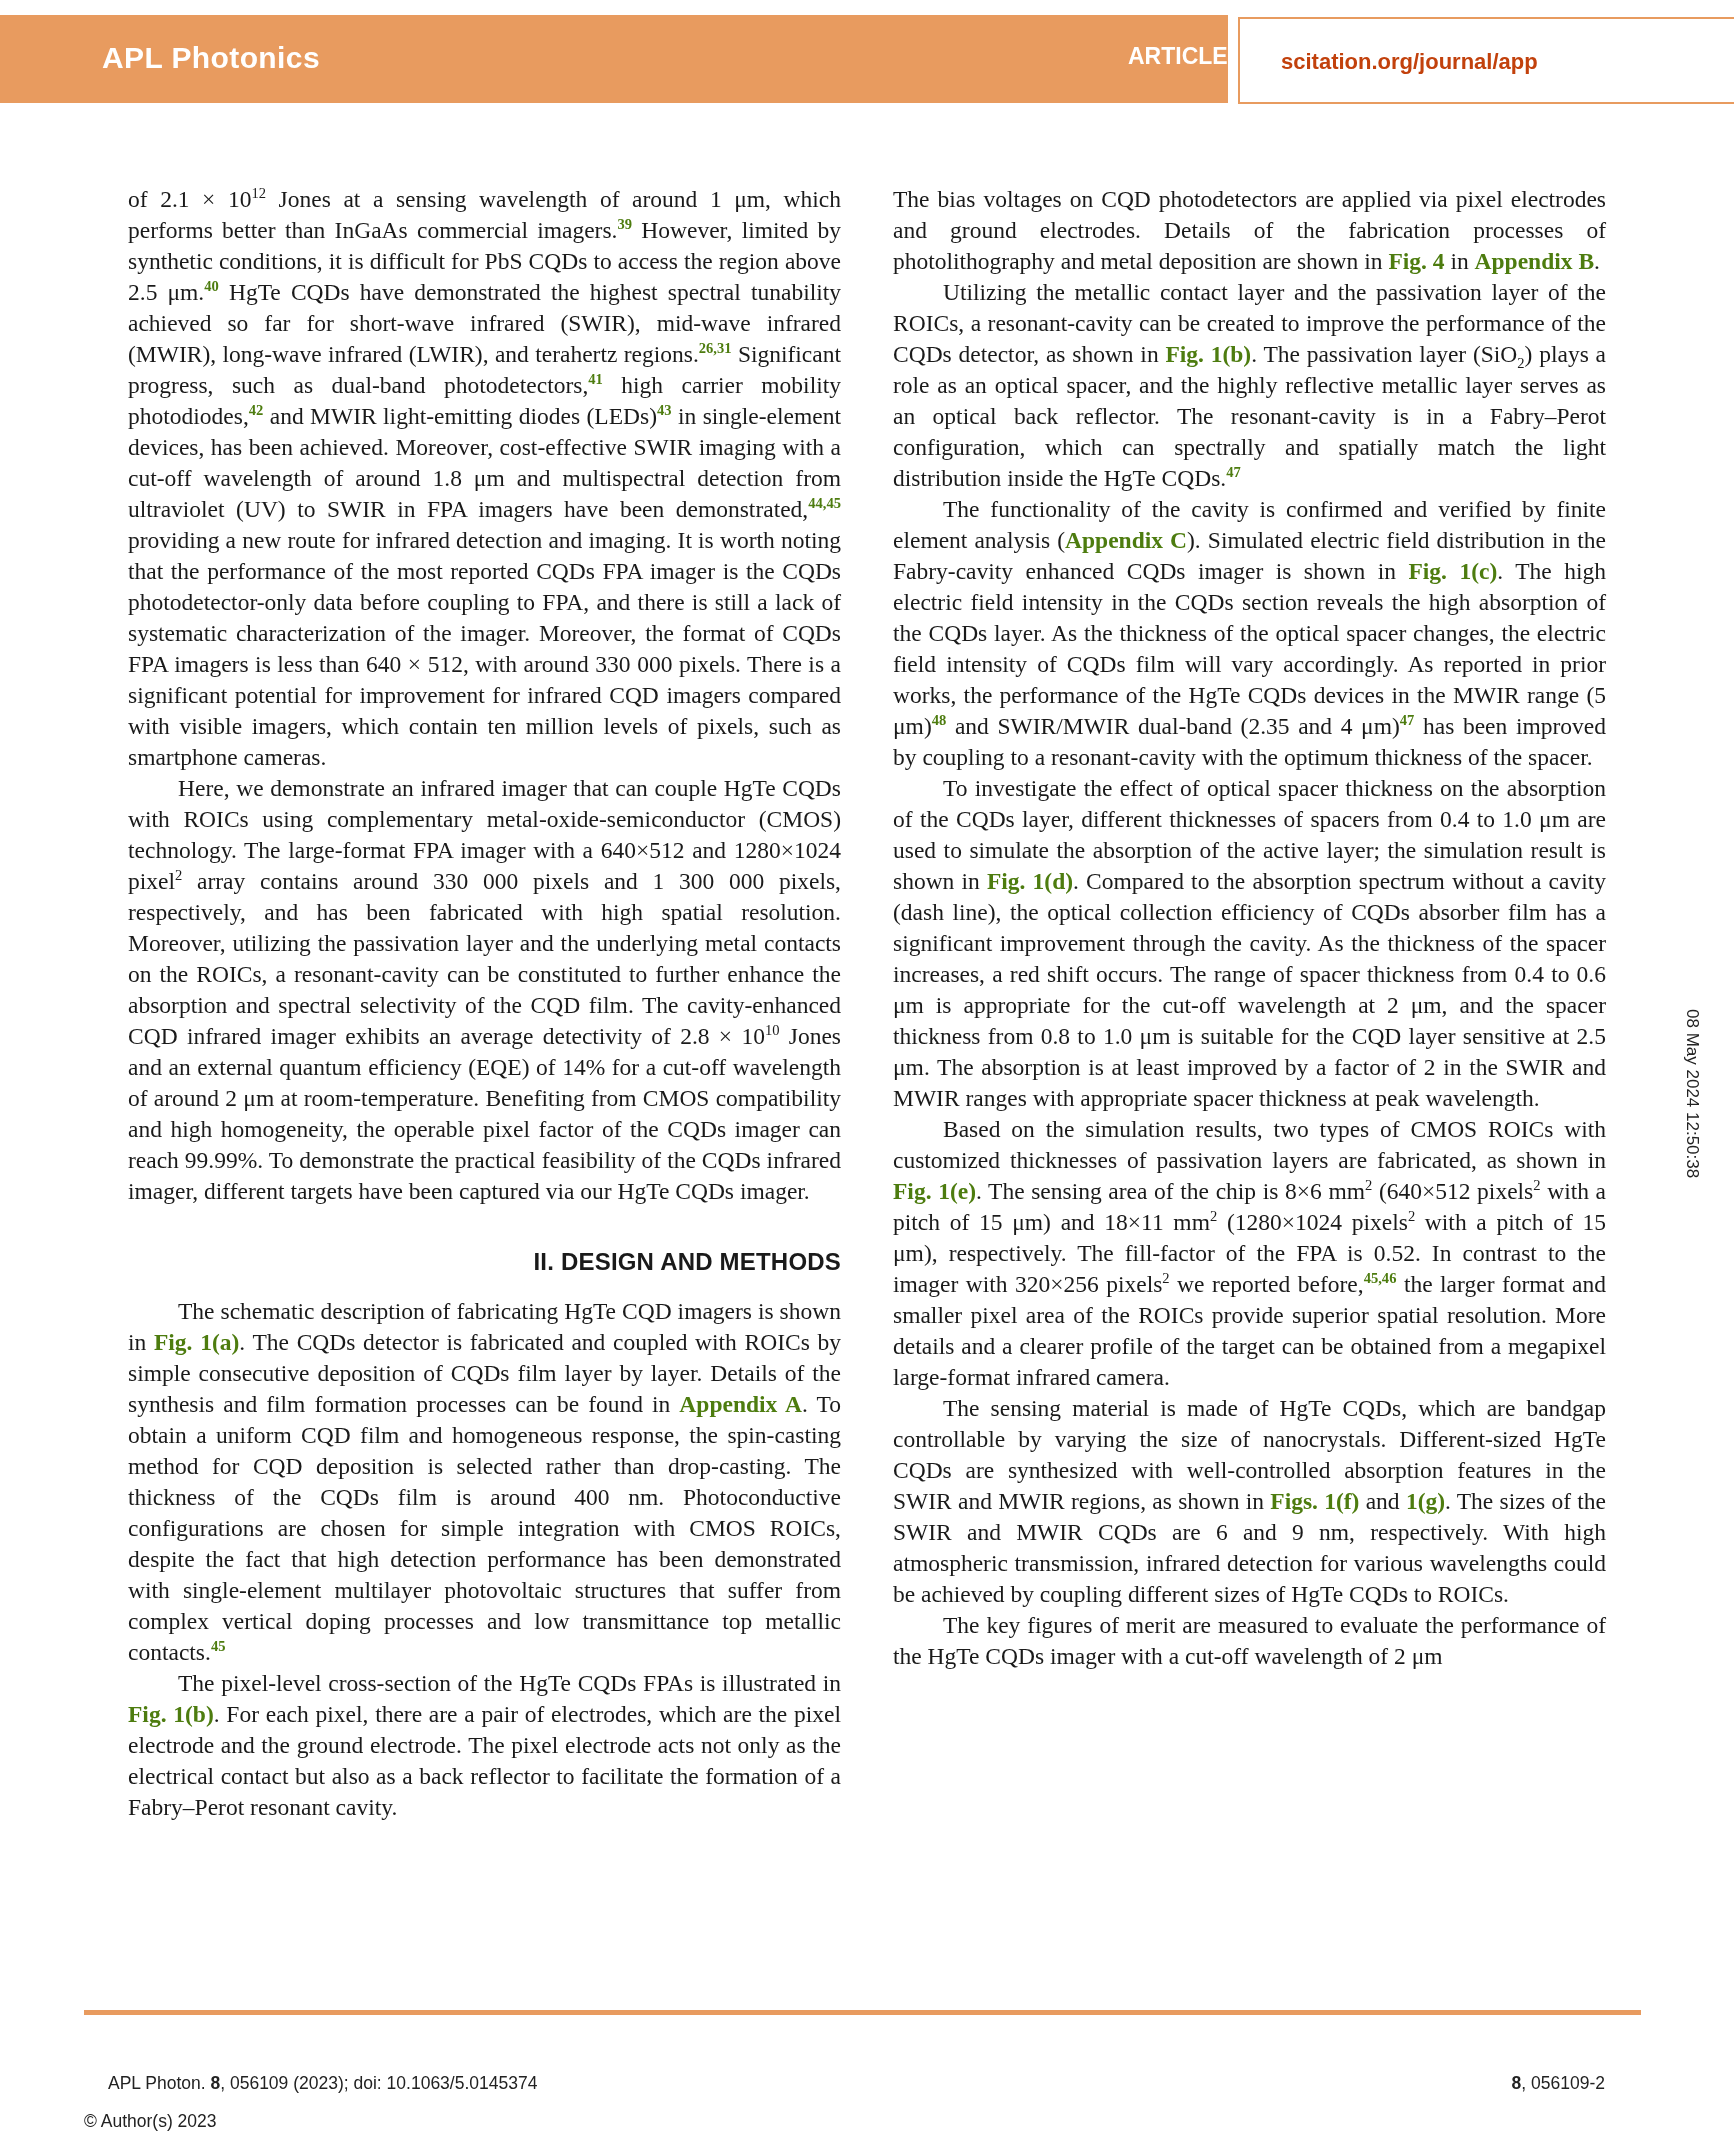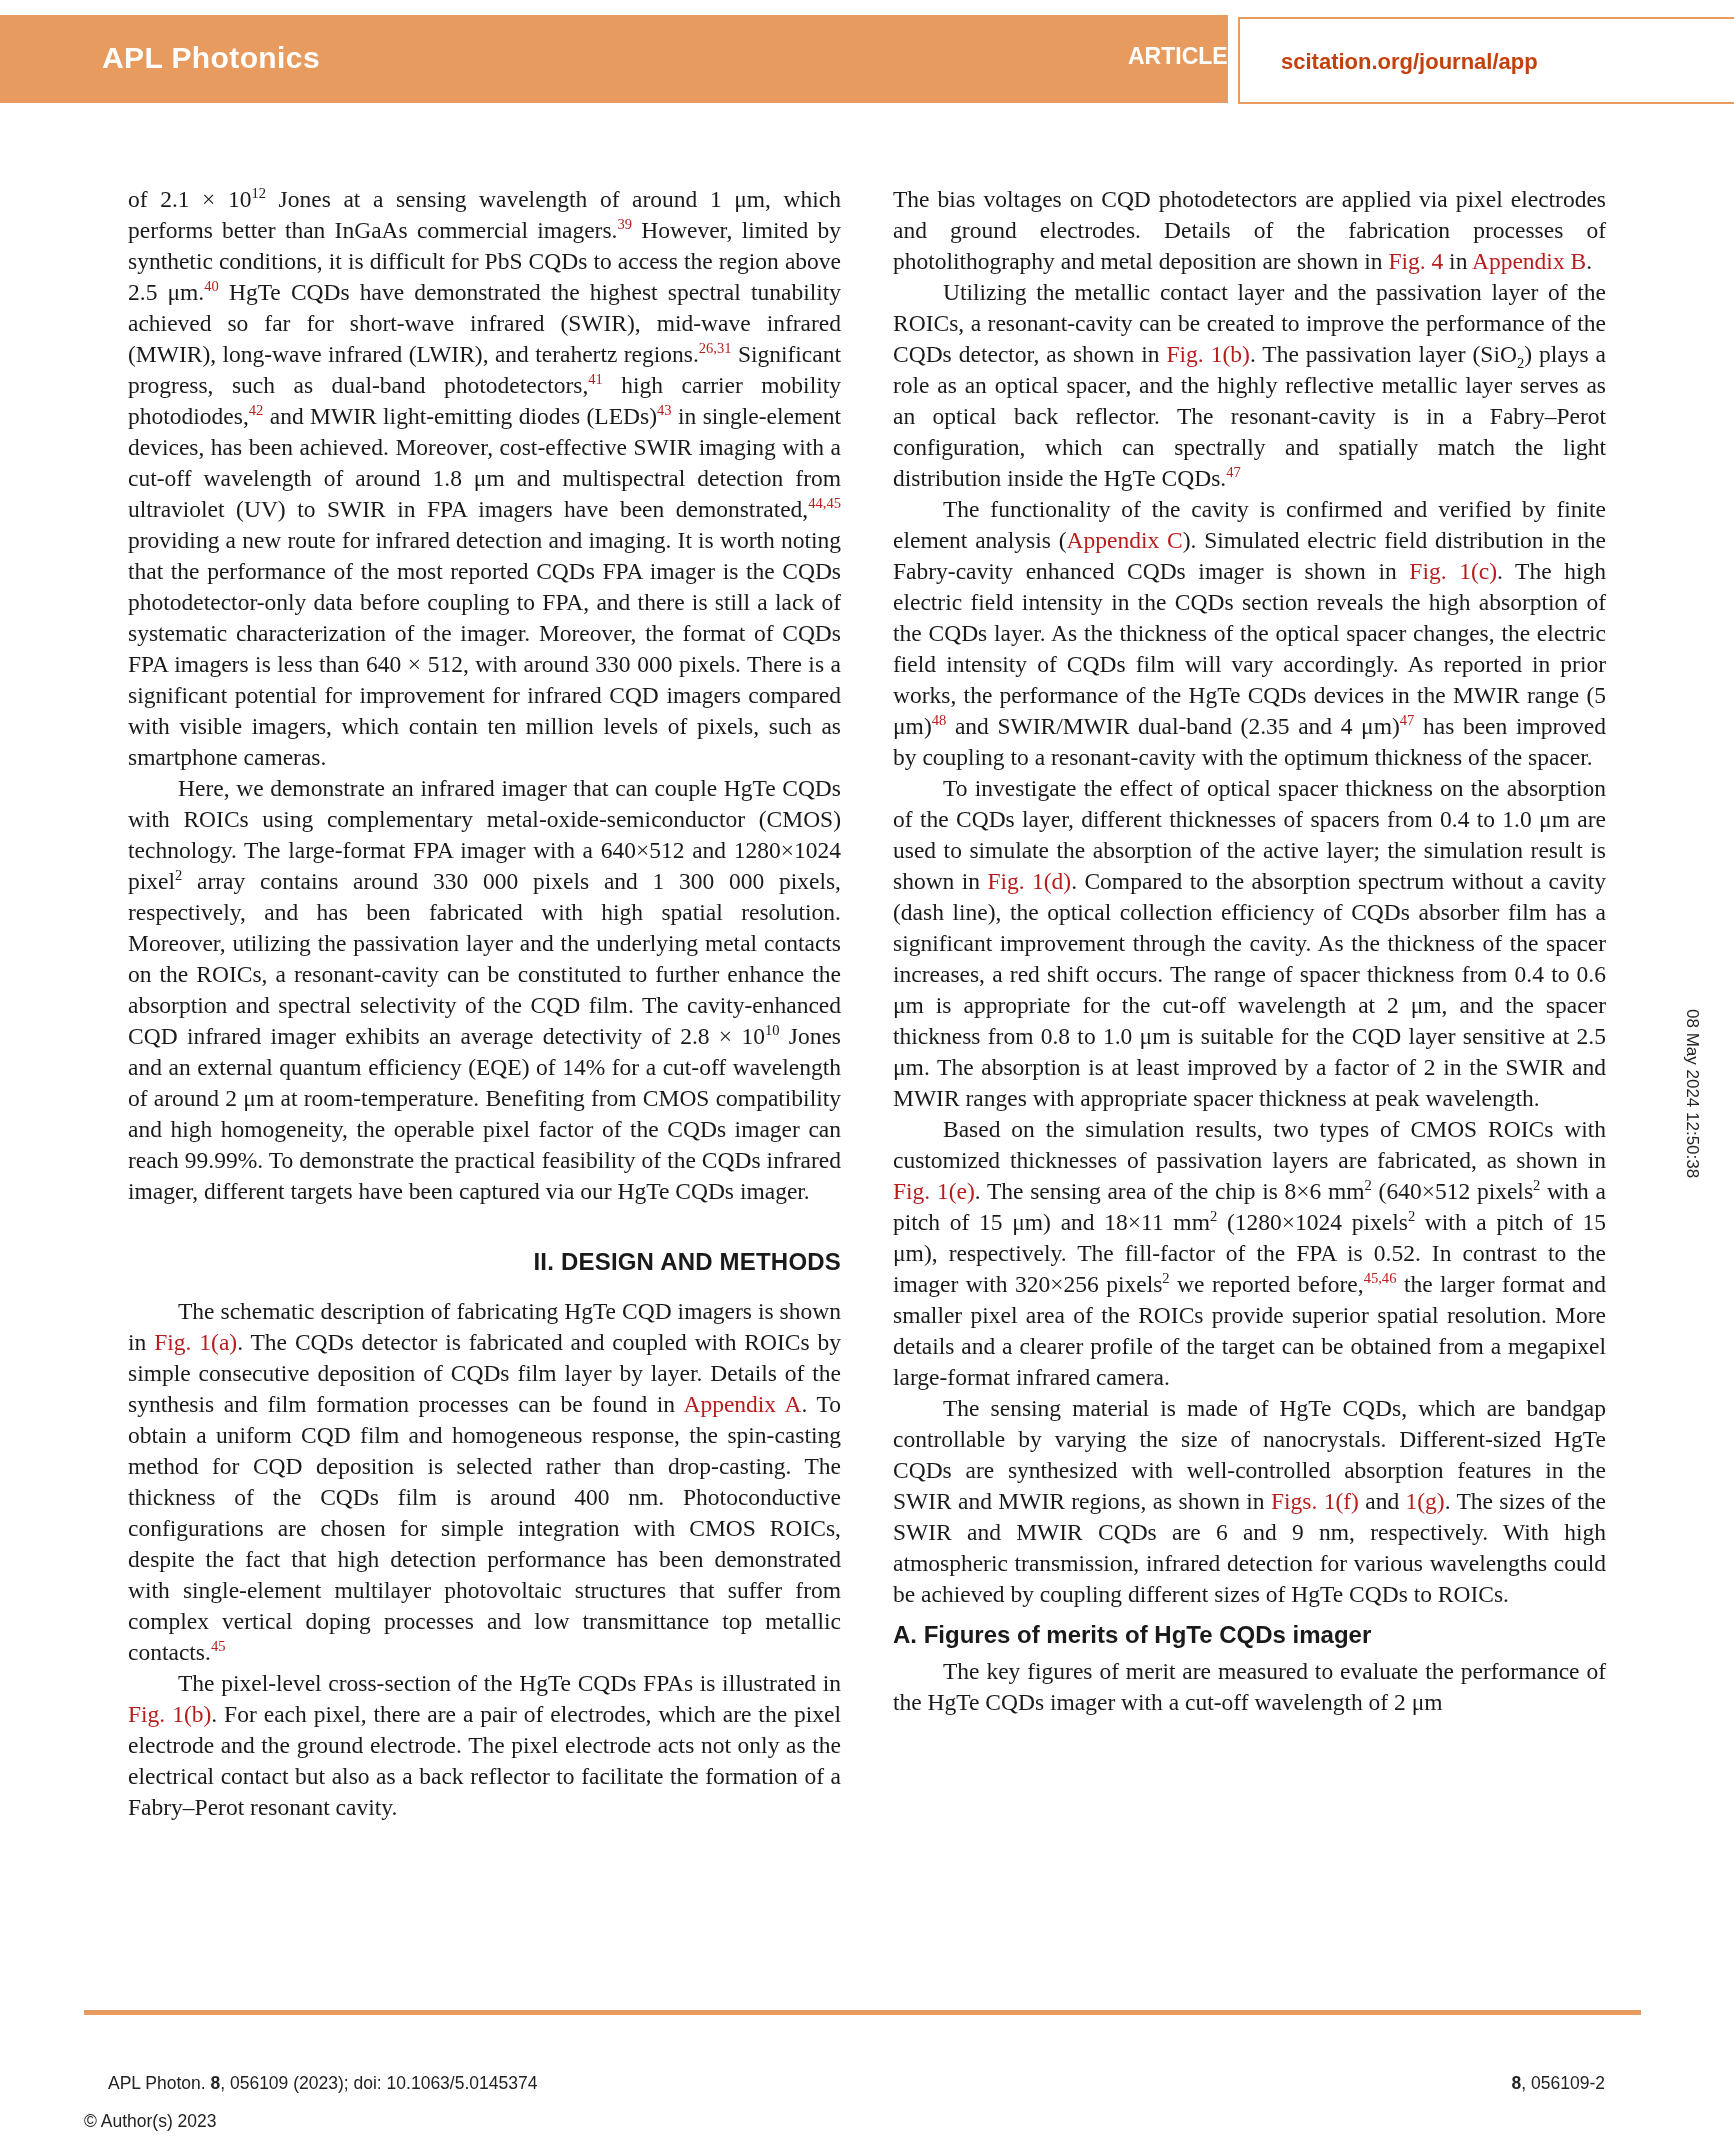--- a/index.html
+++ b/index.html
@@ -7,21 +7,21 @@
   .header-band { position:absolute; left:0; top:15.4px; width:1228px; height:88px; background:#e89b5f; }
   .journal-name { position:absolute; left:102px; top:41px; font-family:"Liberation Sans", sans-serif; font-weight:bold; font-size:30px; color:#ffffff; letter-spacing:0.4px; }
   .article-label { position:absolute; left:1128px; top:43px; font-family:"Liberation Sans", sans-serif; font-weight:bold; font-size:23px; color:#ffffff; }
   .url-box { position:absolute; left:1238px; top:17px; width:505px; height:83px; border:2.1px solid #e89b5f; border-right:none; background:#ffffff; }
   .url-text { position:absolute; left:1281px; top:49px; font-family:"Liberation Sans", sans-serif; font-weight:bold; font-size:22px; color:#c2410c; }
   .col { position:absolute; top:184px; width:713px; font-size:23.5px; line-height:31px; text-align:justify; hyphens:manual; }
   .col.left { left:128px; }
   .col.right { left:893px; }
   .col p { margin:0; }
   .col p.indent { text-indent:50px; }
-  .col a, .ref, .link { color:#b91c1c; text-decoration:none; }
+  .col a, .ref, .link { color:#4d7c0f; text-decoration:none;font-weight:bold; }
   .ref { font-size:0.62em; vertical-align:super; line-height:0; }
   sup.n { font-size:0.62em; line-height:0; }
   sub.n { font-size:0.62em; line-height:0; }
   h2.sec { font-family:"Liberation Sans", sans-serif; font-weight:bold; font-size:24px; margin:41px 0 19.6px 0; line-height:28px; letter-spacing:0.2px; text-align:right; }
   h3.subsec { font-family:"Liberation Sans", sans-serif; font-weight:bold; font-size:24px; margin:9.8px 0 7px 0; line-height:29px; text-align:left; }
   .side-stamp { position:absolute; left:1685px; top:1009px; font-family:"Liberation Sans", sans-serif; font-size:17px; color:#222; transform-origin:left top; transform:rotate(90deg) translate(0,-17px); white-space:nowrap; }
   .footer-rule { position:absolute; left:84px; top:2010px; width:1557px; height:4.9px; background:#e89b5f; }
   .footer-cite { position:absolute; left:84px; top:2073px; font-family:"Liberation Sans", sans-serif; font-size:17.5px; color:#222;margin-left:24px; }
   .footer-copy { position:absolute; left:84px; top:2111px; font-family:"Liberation Sans", sans-serif; font-size:17.5px; color:#222; }
   .footer-page { position:absolute; right:130px; top:2073px; font-family:"Liberation Sans", sans-serif; font-size:17.5px; color:#222;text-align:center; }
@@ -54,21 +54,20 @@
   <p class="indent"><span>Utilizing the metallic contact layer and the passivation layer of the ROICs, a resonant-cavity can be created to improve the performance of the CQDs detector, as shown in </span><a class="link">Fig. 1(b)</a><span>. The passivation layer (SiO</span><sub class="n">2</sub><span>) plays a role as an optical spacer, and the highly reflective metallic layer serves as an optical back reflector. The resonant-cavity is in a Fabry–Perot configuration, which can spectrally and spatially match the light distribution inside the HgTe CQDs.</span><a class="ref">47</a></p>
 
   <p class="indent"><span>The functionality of the cavity is confirmed and verified by finite element analysis (</span><a class="link">Appendix C</a><span>). Simulated electric field distribution in the Fabry-cavity enhanced CQDs imager is shown in </span><a class="link">Fig. 1(c)</a><span>. The high electric field intensity in the CQDs section reveals the high absorption of the CQDs layer. As the thickness of the optical spacer changes, the electric field intensity of CQDs film will vary accordingly. As reported in prior works, the performance of the HgTe CQDs devices in the MWIR range (5 μm)</span><a class="ref">48</a><span> and SWIR/MWIR dual-band (2.35 and 4 μm)</span><a class="ref">47</a><span> has been improved by coupling to a resonant-cavity with the optimum thickness of the spacer.</span></p>
 
   <p class="indent"><span>To investigate the effect of optical spacer thickness on the absorption of the CQDs layer, different thicknesses of spacers from 0.4 to 1.0 μm are used to simulate the absorption of the active layer; the simulation result is shown in </span><a class="link">Fig. 1(d)</a><span>. Compared to the absorption spectrum without a cavity (dash line), the optical collection efficiency of CQDs absorber film has a significant improvement through the cavity. As the thickness of the spacer increases, a red shift occurs. The range of spacer thickness from 0.4 to 0.6 μm is appropriate for the cut-off wavelength at 2 μm, and the spacer thickness from 0.8 to 1.0 μm is suitable for the CQD layer sensitive at 2.5 μm. The absorption is at least improved by a factor of 2 in the SWIR and MWIR ranges with appropriate spacer thickness at peak wavelength.</span></p>
 
   <p class="indent"><span>Based on the simulation results, two types of CMOS ROICs with customized thicknesses of passivation layers are fabricated, as shown in </span><a class="link">Fig. 1(e)</a><span>. The sensing area of the chip is 8×6 mm</span><sup class="n">2</sup><span> (640×512 pixels</span><sup class="n">2</sup><span> with a pitch of 15 μm) and 18×11 mm</span><sup class="n">2</sup><span> (1280×1024 pixels</span><sup class="n">2</sup><span> with a pitch of 15 μm), respectively. The fill-factor of the FPA is 0.52. In contrast to the imager with 320×256 pixels</span><sup class="n">2</sup><span> we reported before,</span><a class="ref">45,46</a><span> the larger format and smaller pixel area of the ROICs provide superior spatial resolution. More details and a clearer profile of the target can be obtained from a megapixel large-format infrared camera.</span></p>
 
   <p class="indent"><span>The sensing material is made of HgTe CQDs, which are bandgap controllable by varying the size of nanocrystals. Different-sized HgTe CQDs are synthesized with well-controlled absorption features in the SWIR and MWIR regions, as shown in </span><a class="link">Figs. 1(f)</a><span> and </span><a class="link">1(g)</a><span>. The sizes of the SWIR and MWIR CQDs are 6 and 9 nm, respectively. With high atmospheric transmission, infrared detection for various wavelengths could be achieved by coupling different sizes of HgTe CQDs to ROICs.</span></p>
 
-  <h3 class="subsec">A. Figures of merits of HgTe CQDs imager</h3>
 
   <p class="indent"><span>The key figures of merit are measured to evaluate the performance of the HgTe CQDs imager with a cut-off wavelength of 2 μm</span></p>
 </div>
 
 <div class="side-stamp">08 May 2024 12:50:38</div>
 
 <div class="footer-rule"></div>
 <div class="footer-cite"><span>APL Photon. </span><b>8</b><span>, 056109 (2023); doi: 10.1063/5.0145374</span></div>
 <div class="footer-copy">© Author(s) 2023</div>
 <div class="footer-page"><b>8</b><span>, 056109-2</span></div>

